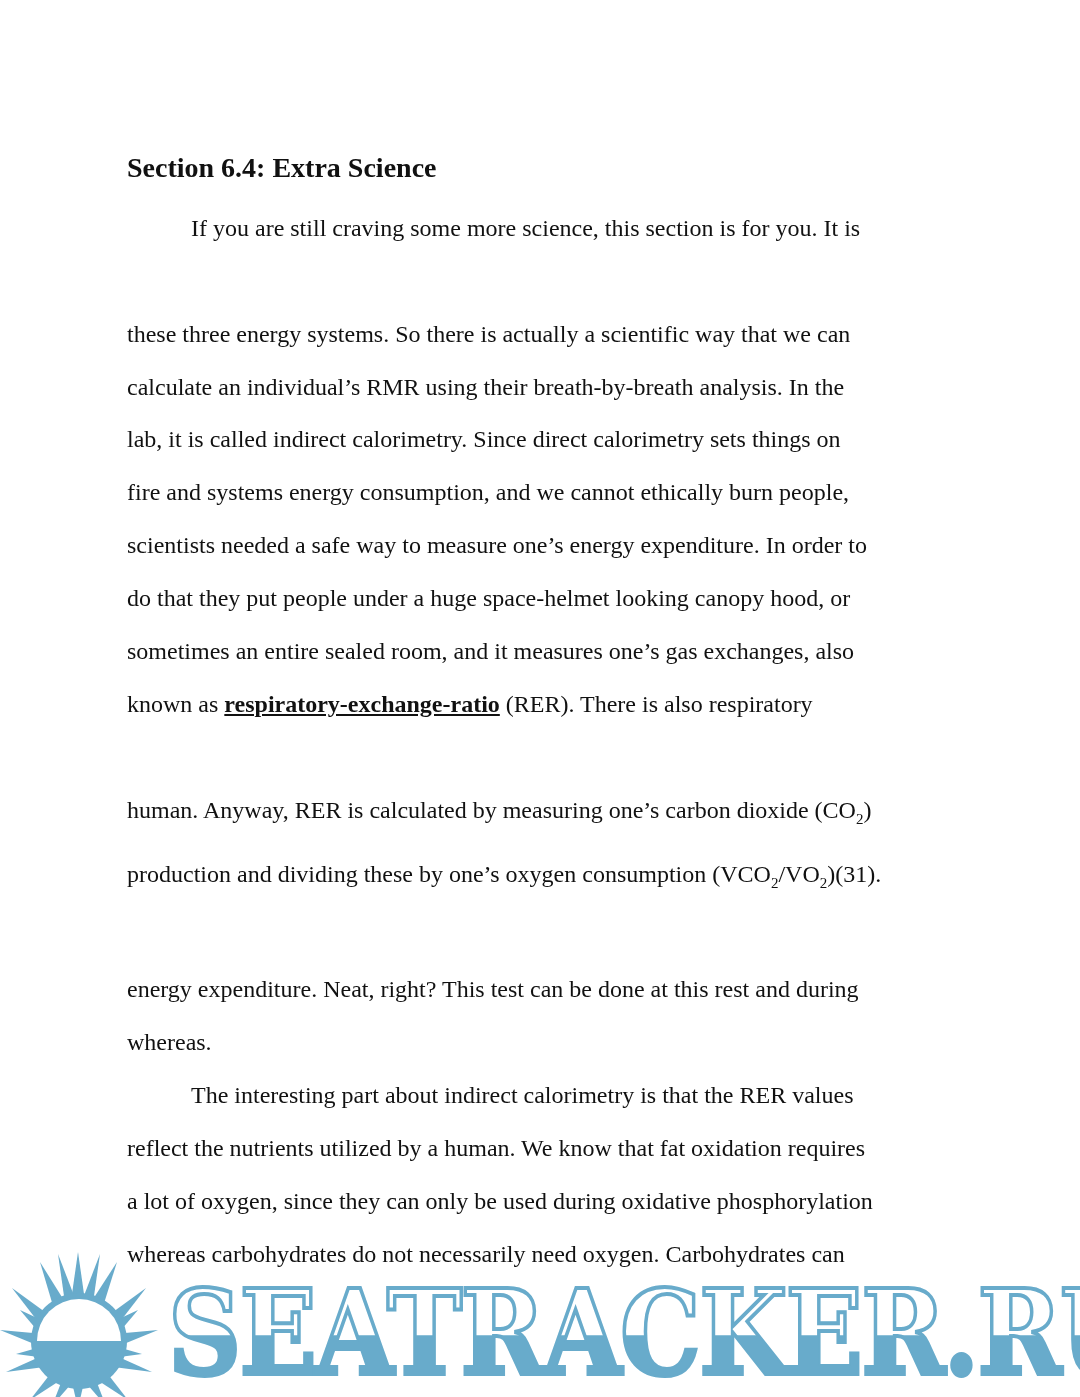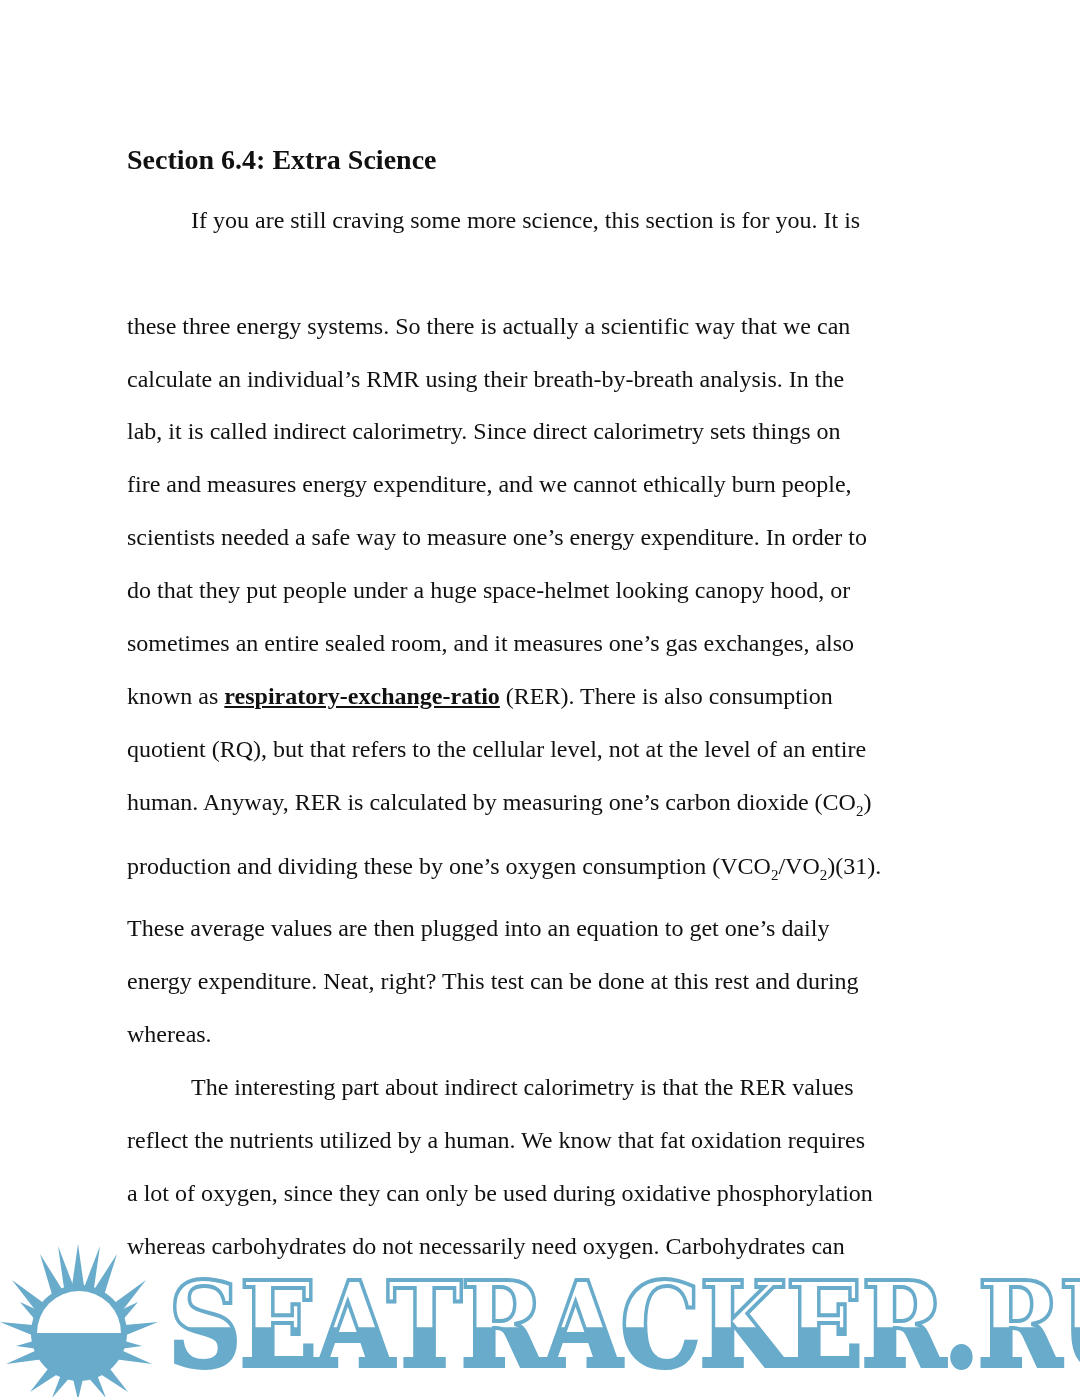--- a/index.html
+++ b/index.html
@@ -10,21 +10,21 @@
     body {
       width: 1080px;
       height: 1397px;
       position: relative;
       overflow: hidden;
       font-family: "Liberation Serif", serif;
       color: #111111;
     }
     .page {
       position: absolute;
-      left: 0; top: 4px;
+      left: 0; top: 12px;
       width: 1080px; height: 1058px;
     }
     .heading {
       position: absolute;
       left: 127px;
       top: 138px;
       font-size: 28px;
       font-weight: bold;
       line-height: 36px;
       white-space: nowrap;
@@ -87,34 +87,32 @@
 <body>
 
 <div class="page">
 
   <div class="heading">Section 6.4: Extra Science</div>
 
   <div class="line indent" style="top:201px">If you are still craving some more science, this section is for you. It is</div>
   <div class="line" style="top:307px">these three energy systems. So there is actually a scientific way that we can</div>
   <div class="line" style="top:360px">calculate an individual’s RMR using their breath-by-breath analysis. In the</div>
   <div class="line" style="top:412px">lab, it is called indirect calorimetry. Since direct calorimetry sets things on</div>
-  <div class="line" style="top:465px">fire and measures energy expenditure, and we cannot ethically burn people,</div>
+  <div class="line" style="top:465px">fire and systems energy consumption, and we cannot ethically burn people,</div>
   <div class="line" style="top:518px">scientists needed a safe way to measure one’s energy expenditure. In order to</div>
   <div class="line" style="top:571px">do that they put people under a huge space-helmet looking canopy hood, or</div>
   <div class="line" style="top:624px">sometimes an entire sealed room, and it measures one’s gas exchanges, also</div>
 
-  <div class="line" style="top:677px"><span>known as </span><b>respiratory-exchange-ratio</b><span> (RER). There is also consumption</span></div>
+  <div class="line" style="top:677px"><span>known as </span><b>respiratory-exchange-ratio</b><span> (RER). There is also respiratory</span></div>
 
-  <div class="line" style="top:730px">quotient (RQ), but that refers to the cellular level, not at the level of an entire</div>
 
   <div class="line" style="top:783px"><span>human. Anyway, RER is calculated by measuring one’s carbon dioxide (CO</span><sub>2</sub><span>)</span></div>
 
   <div class="line" style="top:847px"><span>production and dividing these by one’s oxygen consumption (VCO</span><sub>2</sub><span>/VO</span><sub>2</sub><span>)(31).</span></div>
 
-  <div class="line" style="top:909px">These average values are then plugged into an equation to get one’s daily</div>
   <div class="line" style="top:962px">energy expenditure. Neat, right? This test can be done at this rest and during</div>
   <div class="line" style="top:1015px">whereas.</div>
 
   <div class="line" style="top:1121px">reflect the nutrients utilized by a human. We know that fat oxidation requires</div>
   <div class="line indent" style="top:1068px">The interesting part about indirect calorimetry is that the RER values</div>
   <div class="line" style="top:1174px">a lot of oxygen, since they can only be used during oxidative phosphorylation</div>
   <div class="line" style="top:1227px">whereas carbohydrates do not necessarily need oxygen. Carbohydrates can</div>
 
   <div class="watermark">
     <svg width="165" height="159" viewBox="0 0 165 159" style="position:absolute;left:0;top:0;">

